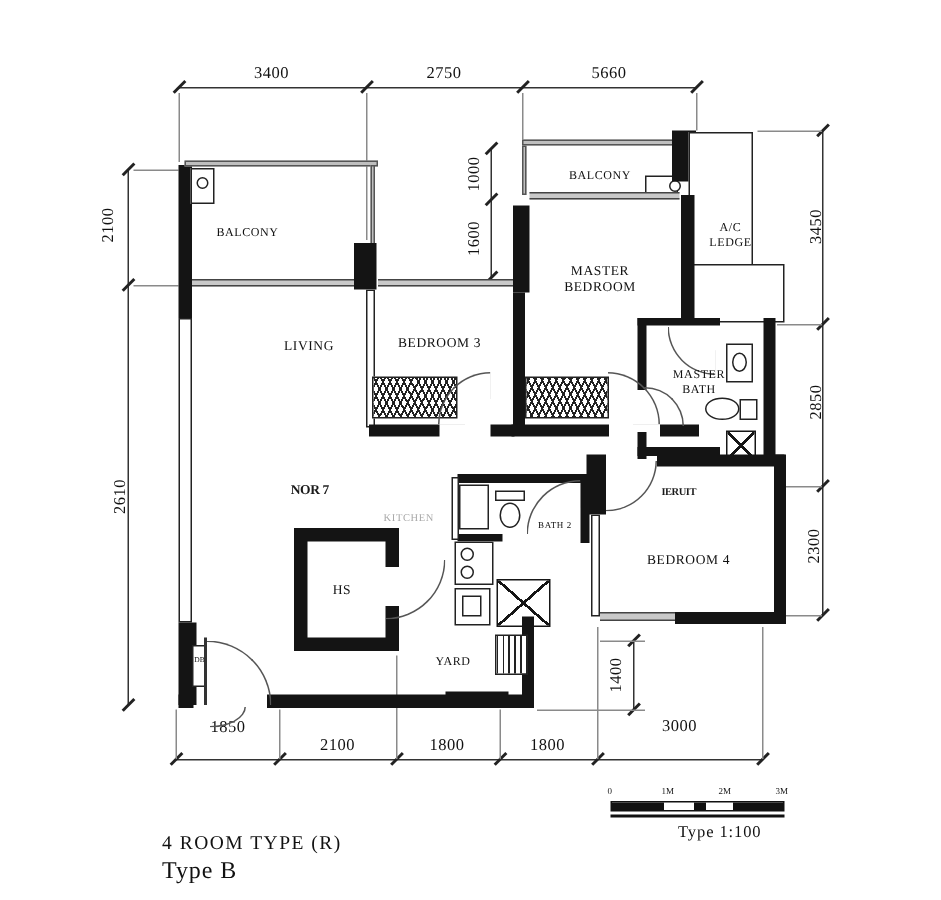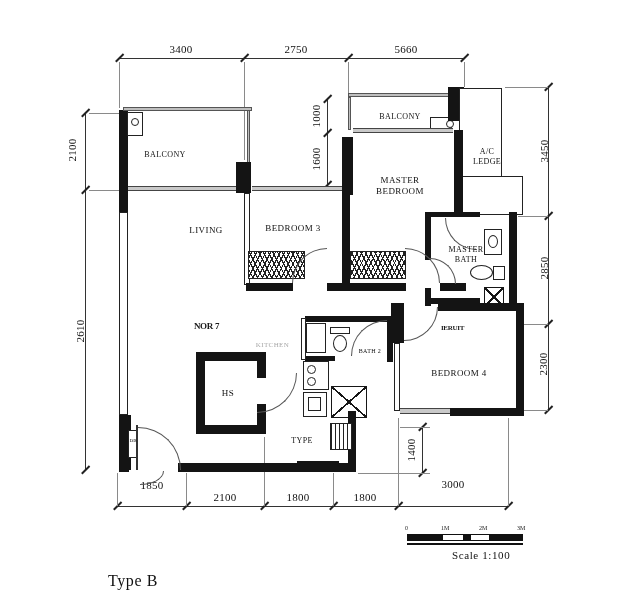--- a/index.html
+++ b/index.html
@@ -213,30 +213,31 @@
   <div class="abs lbl" style="left:360px;top:175px;width:80px">MASTER
 BEDROOM</div>
   <div class="abs lbl" style="left:457px;top:147px;width:60px;font-size:8px">A/C
 LEDGE</div>
   <div class="abs lbl" style="left:436px;top:245px;width:60px;font-size:8px">MASTER
 BATH</div>
   <div class="abs lbl" style="left:350px;top:348px;width:40px;font-size:6px">BATH 2</div>
   <div class="abs lbl faint" style="left:245px;top:341px;width:55px;font-size:7px">KITCHEN</div>
   <div class="abs lbl" style="left:419px;top:368px;width:80px">BEDROOM 4</div>
   <div class="abs lbl" style="left:208px;top:388px;width:40px">HS</div>
-  <div class="abs lbl" style="left:282px;top:436px;width:40px;font-size:8px">TYPE</div>
+  <div class="abs lbl" style="left:282px;top:436px;width:40px;font-size:8px">YARD</div>
   <div class="abs lbl" style="left:127px;top:438px;width:12px;font-size:5px;letter-spacing:0">DB</div>
 
   <div class="abs frag" style="left:184px;top:321px;width:45px;font-size:9px">NOR 7</div>
   <div class="abs frag" style="left:430px;top:324px;width:45px;font-size:7px">IERUIT</div>
 
   <div class="abs" style="left:407px;top:534px;width:116px;height:7px;border:1px solid #111;background:
     linear-gradient(90deg,#111 0 35px,#fff 35px 55px,#111 55px 63px,#fff 63px 81px,#111 81px 116px)"></div>
   <div class="abs" style="left:407px;top:543px;width:116px;height:2px;background:#111"></div>
   <div class="abs stick" style="left:405px;top:525px">0</div>
   <div class="abs stick" style="left:441px;top:525px">1M</div>
   <div class="abs stick" style="left:479px;top:525px">2M</div>
   <div class="abs stick" style="left:517px;top:525px">3M</div>
-  <div class="abs scaletxt" style="left:452px;top:549px">Scale 1:100</div>
-
+  <div class="abs scaletxt" style="left:452px;top:549px">Type 1:100</div>
+
+  <div class="abs title" style="left:108px;top:554px">4 ROOM TYPE (R)</div>
   <div class="abs sub" style="left:108px;top:572px">Type B</div>
 
 </div>
 
 </body></html>

